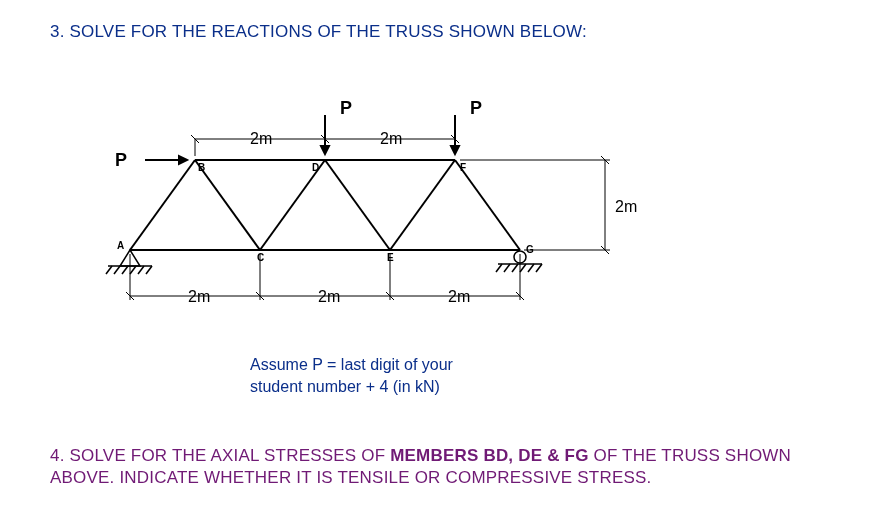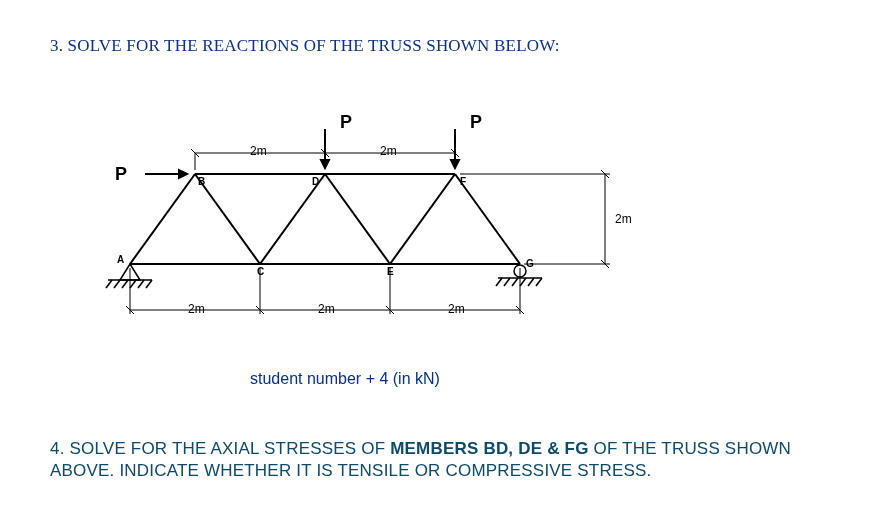--- a/index.html
+++ b/index.html
@@ -10,45 +10,45 @@
     font-family: Arial, Helvetica, sans-serif;
     position: relative;
     padding: 20px 50px;
   }
   .heading {
     color: #0b2f8a;
     font-size: 17px;
     font-weight: 400;
     letter-spacing: 0.2px;
   }
-  .q3 { margin-top: 16px; font-family: Liberation Serif, serif; }
+  .q3 { margin-top: 2px; }
   .diagram-area {
     position: relative;
     width: 640px;
     height: 290px;
     margin: 18px 0 0 40px;
   }
   .dim-label, .node-label, .load-label {
     position: absolute;
     font-family: Arial, sans-serif;
     color: #000;
   }
-  .dim-label { font-size: 12px; }
+  .dim-label { font-size: 16px; }
   .node-label { font-size: 10px; font-weight: bold; }
   .load-label { font-size: 18px; font-weight: bold; }
   .note {
     color: #0b2f8a;
     font-size: 16px;
     margin-left: 200px;
     margin-top: 4px;
     line-height: 1.35;
   }
   .q4 {
     margin-top: 48px;
-    color: #0c4a6e;
+    color: #701a75;
     font-size: 17px;
     line-height: 1.3;
   }
   .q4 .bold { font-weight: bold; }
   svg { position: absolute; top: 0; left: 0; }
 </style>
 </head>
 <body>
 
 <div class="heading q3">3. SOLVE FOR THE REACTIONS OF THE TRUSS SHOWN BELOW:</div>
@@ -154,18 +154,19 @@
 
   <span class="dim-label" style="left:160px; top:70px;">2m</span>
   <span class="dim-label" style="left:290px; top:70px;">2m</span>
   <span class="dim-label" style="left:525px; top:138px;">2m</span>
   <span class="dim-label" style="left:98px; top:228px;">2m</span>
   <span class="dim-label" style="left:228px; top:228px;">2m</span>
   <span class="dim-label" style="left:358px; top:228px;">2m</span>
 </div>
 
 <div class="note">
+  <div>Assume P = last digit of your</div>
   <div>student number + 4 (in kN)</div>
 </div>
 
 <div class="heading q4">
   <span>4. SOLVE FOR THE AXIAL STRESSES OF </span><span class="bold">MEMBERS BD, DE &amp; FG</span><span> OF THE TRUSS SHOWN ABOVE. INDICATE WHETHER IT IS TENSILE OR COMPRESSIVE STRESS.</span>
 </div>
 
 </body></html>

